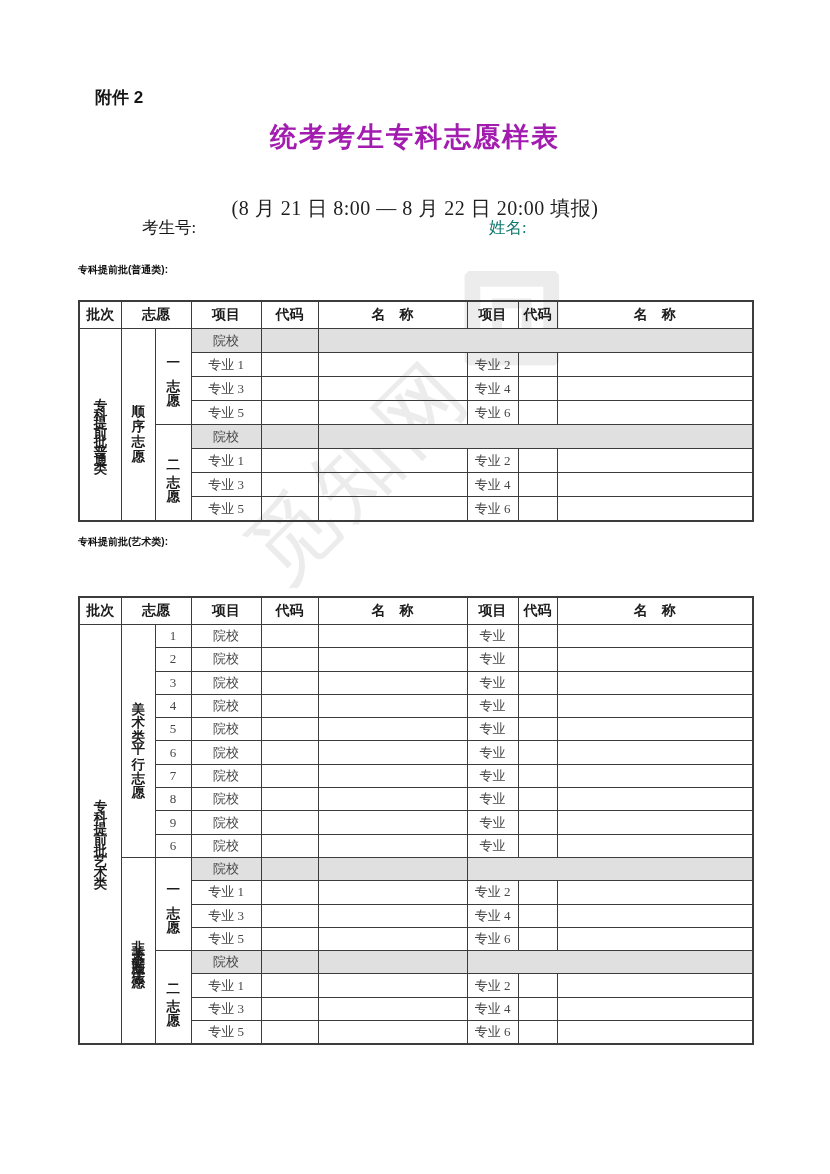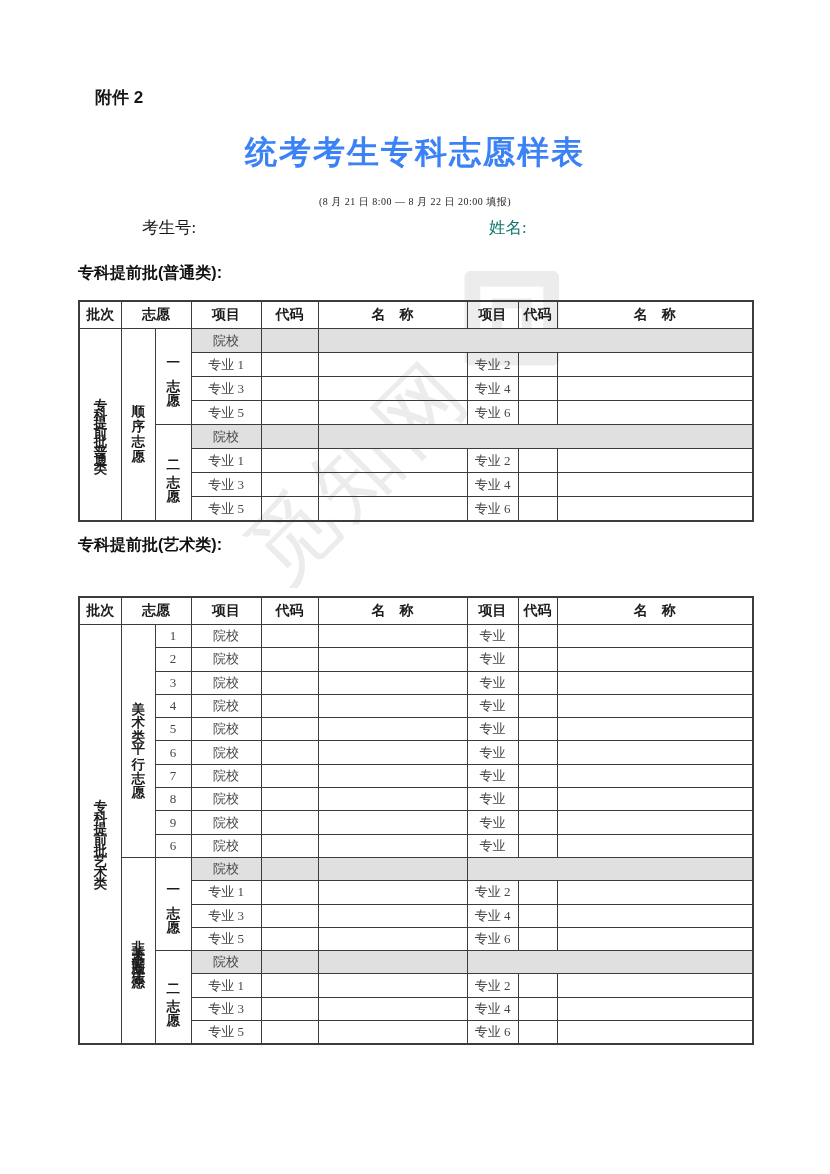--- a/index.html
+++ b/index.html
@@ -9,35 +9,35 @@
     overflow:hidden;
   }
 
   
   .attachment {
     position:absolute; left:76px; top:86px; z-index:1;
     font-family:"Liberation Sans","DejaVu Sans",sans-serif;
     font-weight:700; font-size:17px; color:#161616;margin-left:19px;
   }
   .title {
-    position:absolute; left:0; right:0; top:131px; z-index:1;
-    text-align:center; font-size:32px; font-weight:900; color:#3b82f6;
+    position:absolute; left:0; right:0; top:119px; z-index:1;
+    text-align:center; font-size:27px; font-weight:900; color:#a21caf;
     letter-spacing:2px;
   }
   .subtitle {
     position:absolute; left:0; right:0; top:195px; z-index:1;
-    text-align:center; font-size:10px; color:#1e1e1e; letter-spacing:0.5px;
+    text-align:center; font-size:20px; color:#1e1e1e; letter-spacing:0.5px;
   }
   .cand-label { position:absolute; left:142px; top:217px; z-index:1; font-size:16.5px; color:#161616;text-align:center; }
   .name-label { position:absolute; left:489px; top:217px; z-index:1; font-size:16.5px; color:#0f766e; }
 
   .sec-heading {
     position:absolute; left:78px; z-index:1;
     font-family:"Liberation Sans","DejaVu Sans",sans-serif;
-    font-weight:700; font-size:16px; color:#101010;
+    font-weight:700; font-size:10px; color:#101010;
   }
   .sec1 { top:263px; }
   .sec2 { top:535px; }
 
   
   table.vt {
     position:absolute; left:78px; z-index:1;
     border-collapse:collapse; table-layout:fixed; width:674px;
     border:2px solid #3c3c3c; background:transparent;
   }

